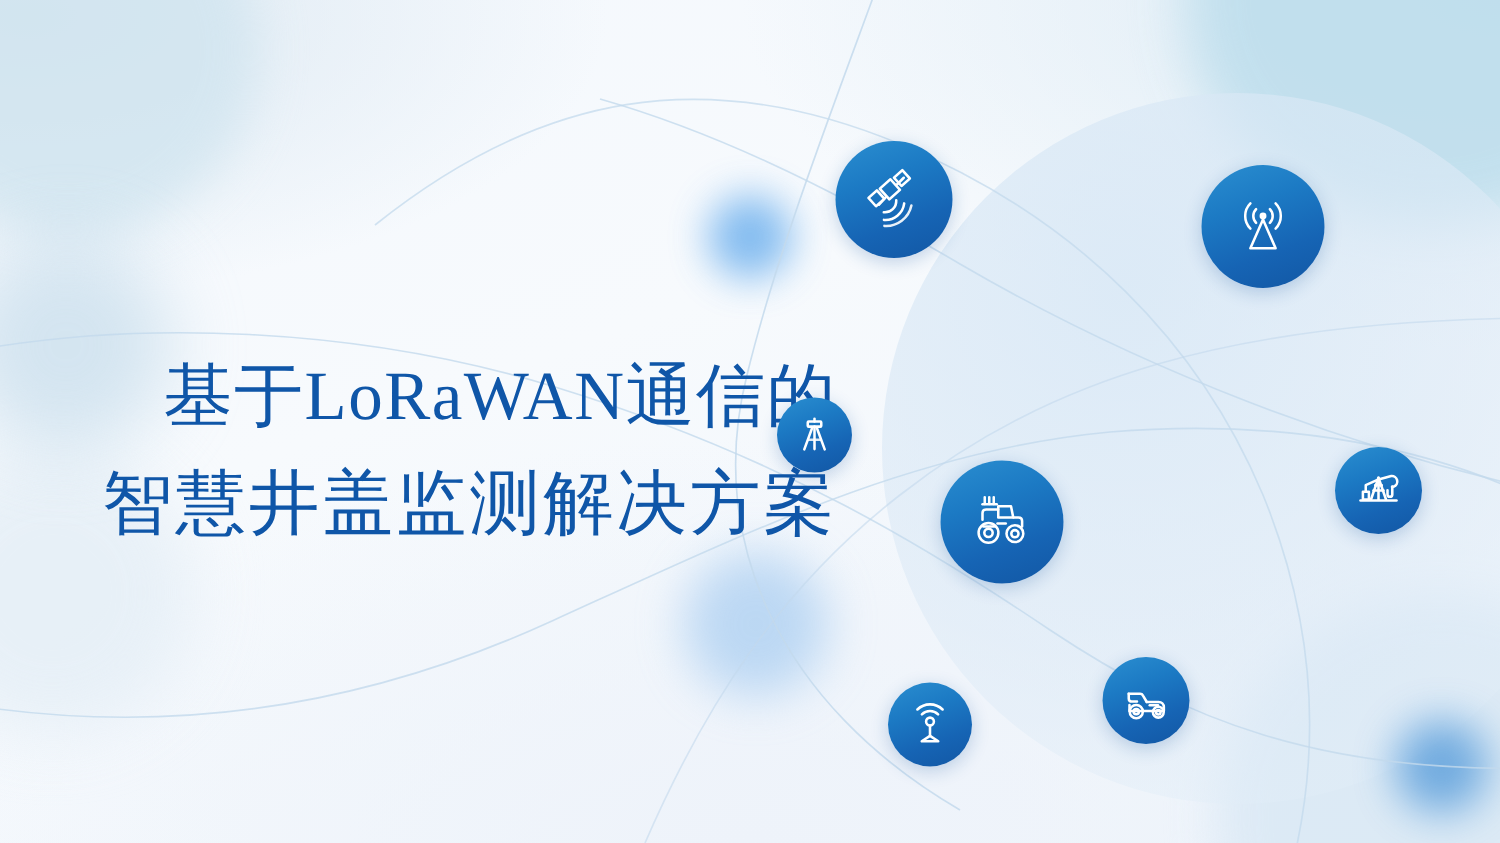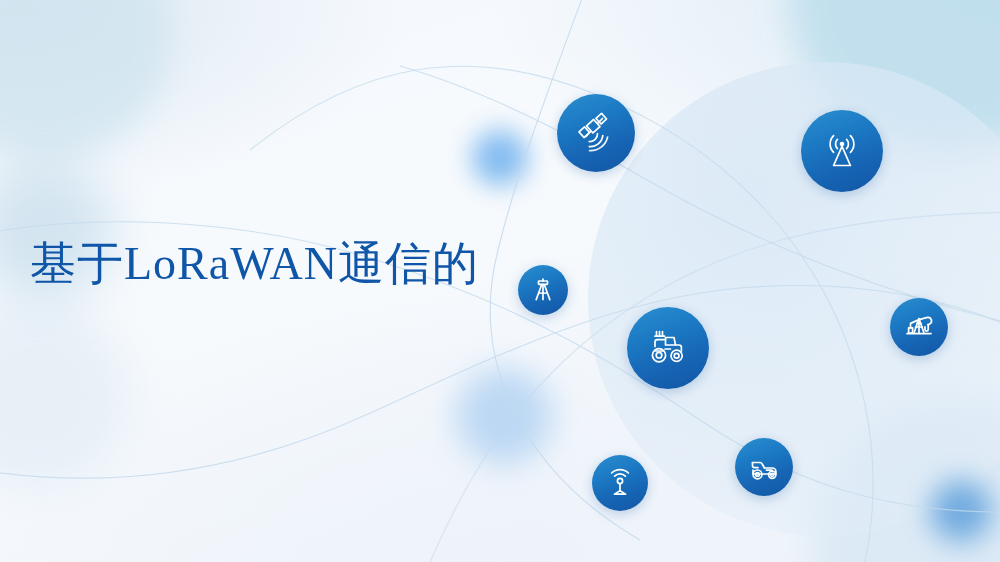--- a/index.html
+++ b/index.html
@@ -42,21 +42,21 @@
     border-radius:50%;
     background:radial-gradient(circle at 34% 28%, rgba(213,230,245,.78) 0%, rgba(221,234,246,.62) 52%, rgba(226,238,248,.38) 78%, rgba(226,238,248,0) 100%);
     pointer-events:none;
   }
 
   
   .orbits{position:absolute;left:0;top:0;width:1000px;height:562px;pointer-events:none;}
 
   
   .title-block{
-    position:absolute;left:30px;top:228px;width:540px;
+    position:absolute;left:18px;top:228px;width:540px;text-align:right;
   }
   .title-line{
     font-family:"Liberation Serif", serif;
     color:#0f56a8;
     font-size:46px;
     line-height:72px;
     letter-spacing:1px;
     white-space:nowrap;
     font-weight:400;
   }
@@ -95,20 +95,21 @@
       <path d="M1040,330 C900,300 760,246 640,176 C545,120 470,86 400,66" opacity="0.8"></path>
       <path d="M250,150 C360,62 470,42 600,96 C720,146 800,230 842,330 C878,418 880,500 862,575" opacity="0.75"></path>
       <path d="M-30,236 C90,212 240,218 370,258 C520,304 620,366 700,420 C790,480 880,516 1030,512" opacity="0.8"></path>
       <path d="M-20,470 C120,492 250,468 368,414 C500,354 610,300 740,288 C860,278 960,300 1030,336" opacity="0.8"></path>
       <path d="M430,562 C470,470 520,392 600,330 C700,252 820,214 1020,212" opacity="0.6"></path>
     </g>
   </svg>
 
   <div class="title-block">
     <div class="title-line l1">基于LoRaWAN通信的</div>
+    <div class="title-line l2">智慧井盖监测解决方案</div>
   </div>
 
   <div class="node" style="left:557px;top:94px;width:78px;height:78px;">
     <span>
       <svg width="46" height="46" viewBox="0 0 46 46">
         <g class="ic">
           <rect x="15.5" y="11.5" width="9.5" height="9.5" transform="rotate(-42 20.2 16.2)"></rect>
           <rect x="7.5" y="18.5" width="7.5" height="7.5" transform="rotate(-42 11.2 22.2)"></rect>
           <rect x="24.5" y="5.0" width="7.5" height="7.5" transform="rotate(-42 28.2 8.7)"></rect>
           <path d="M17.5,21.5 L13.0,26.5"></path>

